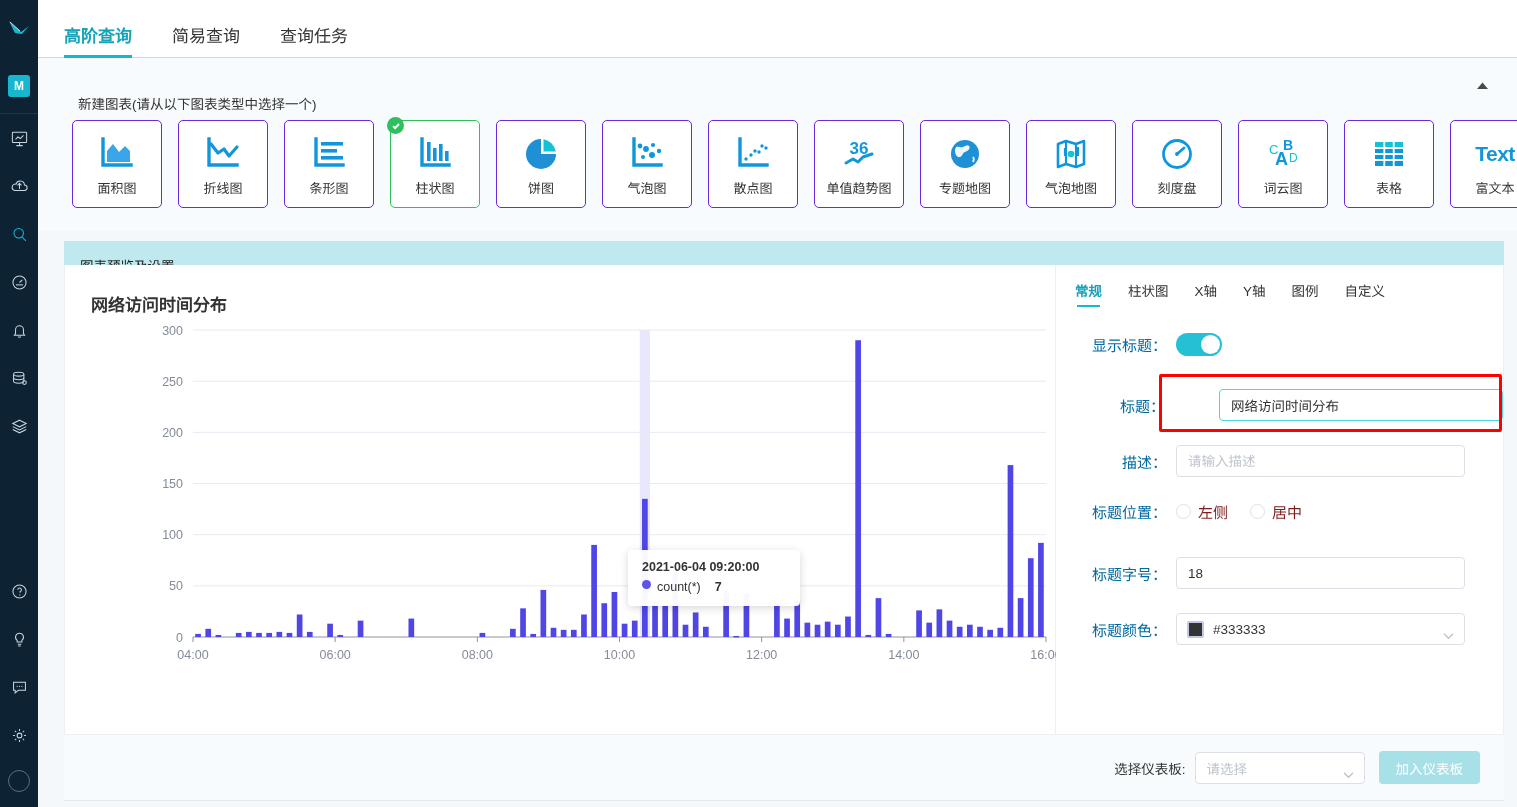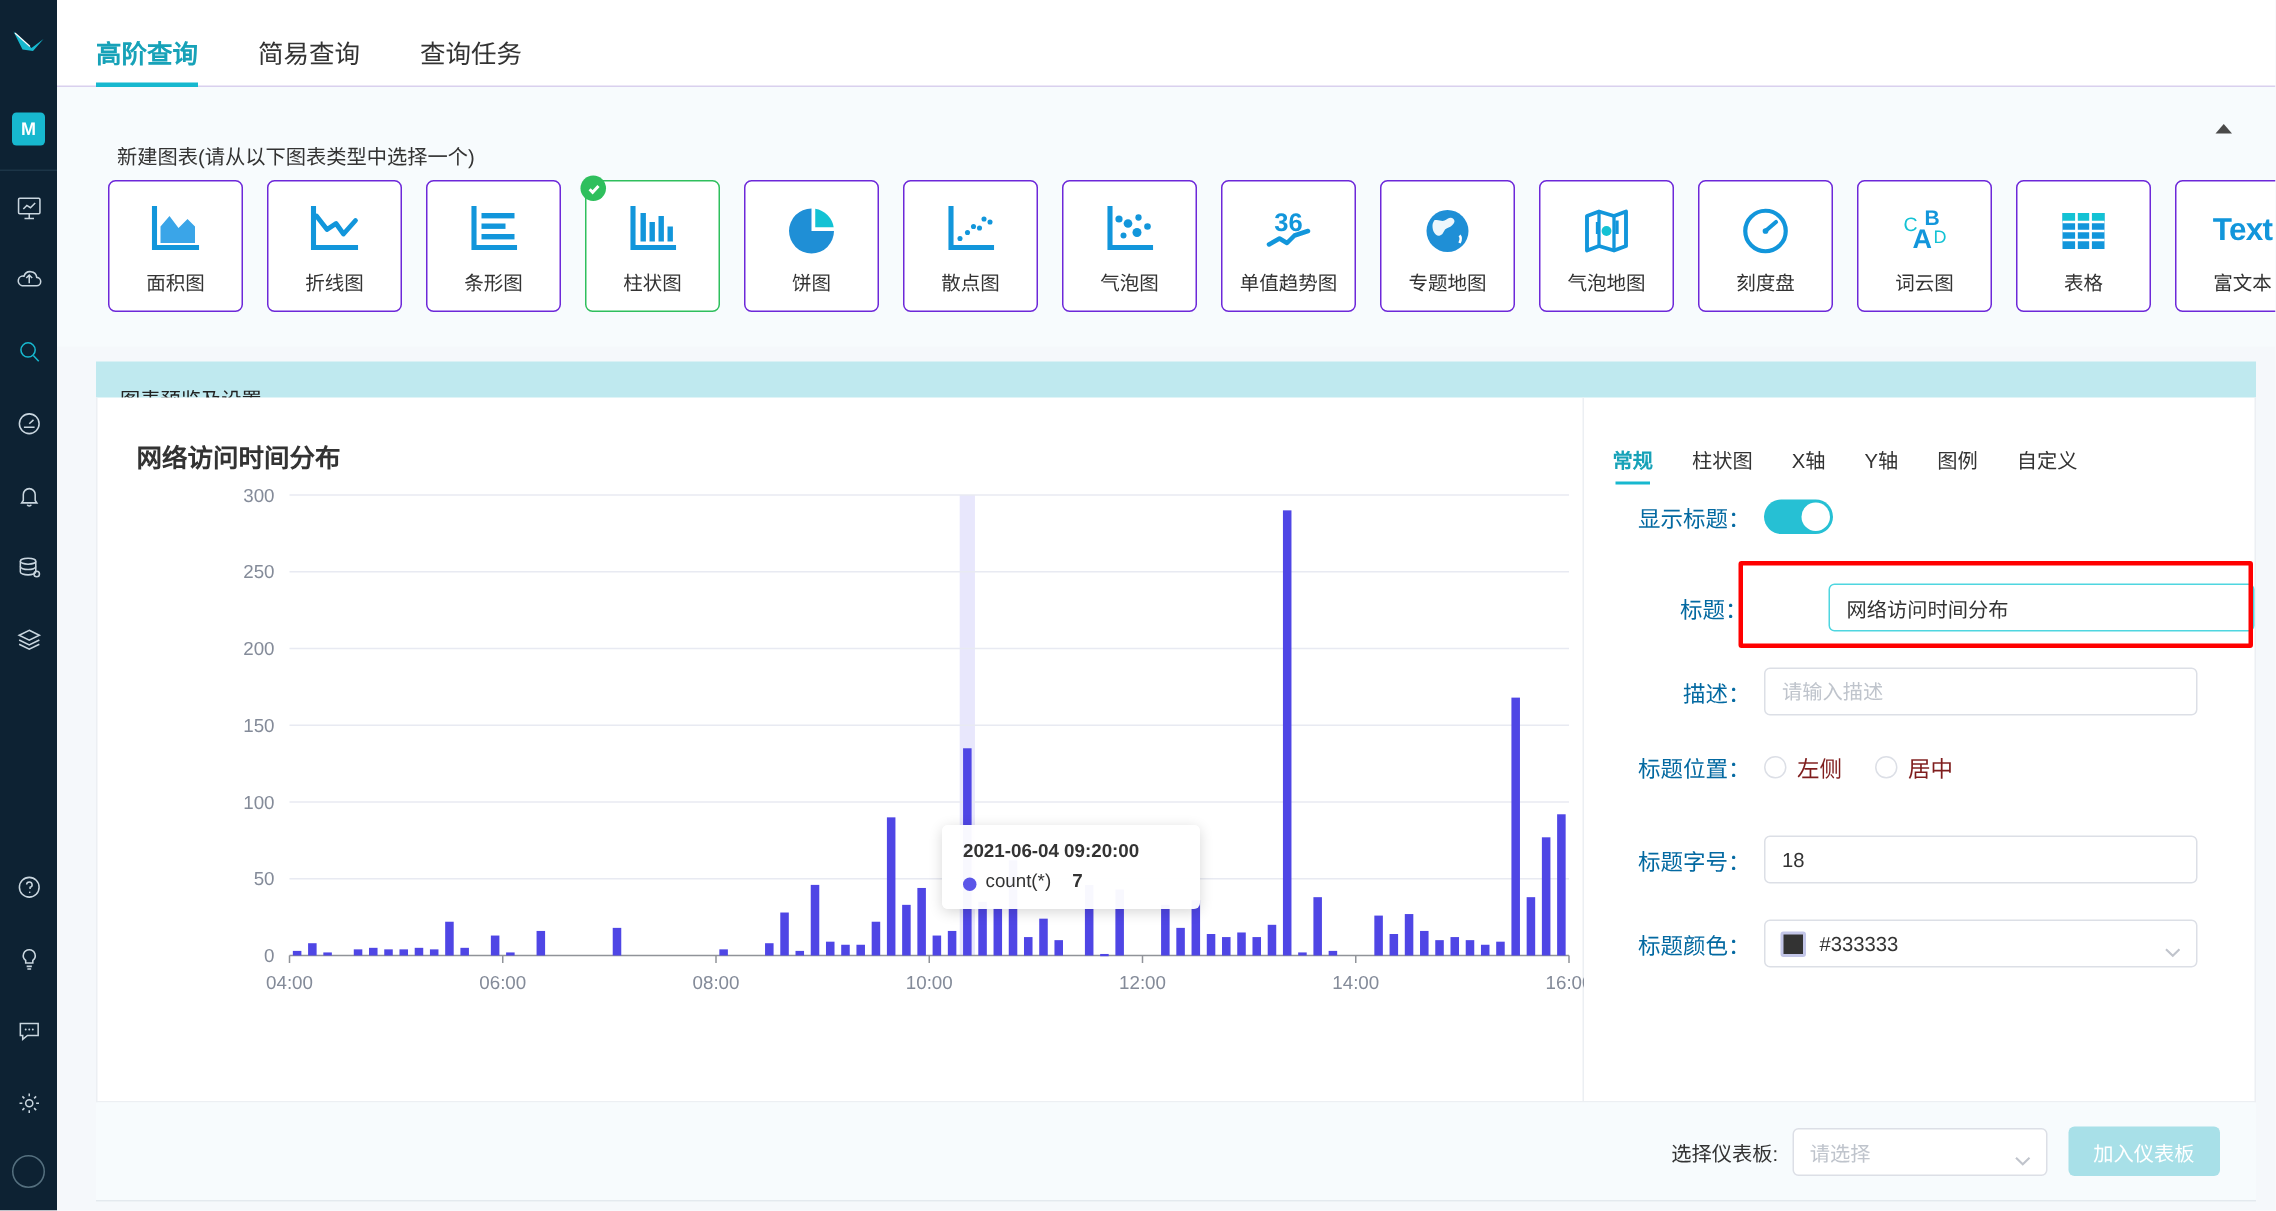--- a/index.html
+++ b/index.html
@@ -124,28 +124,28 @@
   
   #tooltip {
     position: absolute; left: 563px; top: 285px;
     width: 172px; padding: 10px 12px 12px 14px;
     background: rgba(255,255,255,0.96);
     box-shadow: 0 2px 9px rgba(0,0,0,0.16);
     border-radius: 4px;
     pointer-events: none;
   }
   #tooltip .tt-title { font-size: 12.5px; font-weight: bold; color: #333; white-space: nowrap; }
-  #tooltip .tt-row { display: flex; align-items: flex-end; margin-top: 6px; }
+  #tooltip .tt-row { display: flex; align-items: flex-start; margin-top: 6px; }
   #tooltip .tt-dot { width: 9px; height: 9px; border-radius: 50%; background: #5b56e8; margin-right: 6px; }
   #tooltip .tt-name { font-size: 12.5px; color: #333; }
   #tooltip .tt-val { font-size: 12.5px; color: #333; font-weight: bold; margin-left: 14px; }
 
   
   #settabs {
-    position: absolute; left: 0; top: 28px; width: 100%; height: 38px;
+    position: absolute; left: 0; top: 12px; width: 100%; height: 38px;
     display: flex; align-items: center; padding-left: 6px;
   }
   .set-tab {
     font-size: 13.5px; color: #333; margin: 0 13px; padding-bottom: 9px;
     position: relative; cursor: pointer; line-height: 1;
   }
   .set-tab.active { color: #17a2b8; font-weight: bold; }
   .set-tab.active::after {
     content: ""; position: absolute; left: 2px; right: 2px; bottom: 0;
     height: 2px; background: #17b8cf;
@@ -399,50 +399,50 @@
     </div>
 
     <div class="type-card">
       <div class="tc-icon">
         <svg viewBox="0 0 38 38">
           <path d="M19 4a15 15 0 1 0 15 15H19z" fill="#1f8fd6"></path>
           <path d="M21.5 4.2A15 15 0 0 1 33.8 16.5H21.5z" fill="#13c2d4"></path>
         </svg>
       </div>
       <div class="tc-label">饼图</div>
+    </div>
+
+    <div class="type-card">
+      <div class="tc-icon">
+        <svg viewBox="0 0 38 38">
+          <path d="M6 4v26h27" stroke="#1296db" stroke-width="3.4" fill="none" stroke-linecap="square"></path>
+          <circle cx="12" cy="11" r="2.4" fill="#1296db"></circle>
+            <circle cx="18" cy="14" r="2.9" fill="#1296db"></circle>
+          <circle cx="25" cy="10" r="2.1" fill="#1296db"></circle>
+            <circle cx="15" cy="22" r="2" fill="#1296db"></circle>
+          <circle cx="24" cy="20" r="3" fill="#1296db"></circle>
+            <circle cx="31" cy="16" r="2.2" fill="#1296db"></circle>
+        </svg>
+      </div>
+      <div class="tc-label">气泡图</div>
     </div>
 
     <div class="type-card">
       <div class="tc-icon">
         <svg viewBox="0 0 38 38">
           <path d="M6 4v26h27" stroke="#1296db" stroke-width="3.4" fill="none" stroke-linecap="square"></path>
           <circle cx="12" cy="24" r="1.7" fill="#1296db"></circle>
             <circle cx="17" cy="20" r="1.7" fill="#1296db"></circle>
           <circle cx="21" cy="16" r="1.7" fill="#1296db"></circle>
             <circle cx="25" cy="17" r="1.7" fill="#1296db"></circle>
           <circle cx="28" cy="11" r="1.7" fill="#1296db"></circle>
             <circle cx="32" cy="13" r="1.7" fill="#1296db"></circle>
         </svg>
       </div>
       <div class="tc-label">散点图</div>
-    </div>
-
-    <div class="type-card">
-      <div class="tc-icon">
-        <svg viewBox="0 0 38 38">
-          <path d="M6 4v26h27" stroke="#1296db" stroke-width="3.4" fill="none" stroke-linecap="square"></path>
-          <circle cx="12" cy="11" r="2.4" fill="#1296db"></circle>
-            <circle cx="18" cy="14" r="2.9" fill="#1296db"></circle>
-          <circle cx="25" cy="10" r="2.1" fill="#1296db"></circle>
-            <circle cx="15" cy="22" r="2" fill="#1296db"></circle>
-          <circle cx="24" cy="20" r="3" fill="#1296db"></circle>
-            <circle cx="31" cy="16" r="2.2" fill="#1296db"></circle>
-        </svg>
-      </div>
-      <div class="tc-label">气泡图</div>
     </div>
 
     <div class="type-card">
       <div class="tc-icon">
         <svg viewBox="0 0 38 38">
           <text x="19" y="19" text-anchor="middle" font-size="17" font-weight="bold" font-family="Liberation Sans, sans-serif" fill="#1296db">36</text>
           <path d="M6 28l7-4 5 3 5-5 9-3" stroke="#1296db" stroke-width="3" fill="none" stroke-linecap="round" stroke-linejoin="round"></path>
         </svg>
       </div>
       <div class="tc-label">单值趋势图</div>

